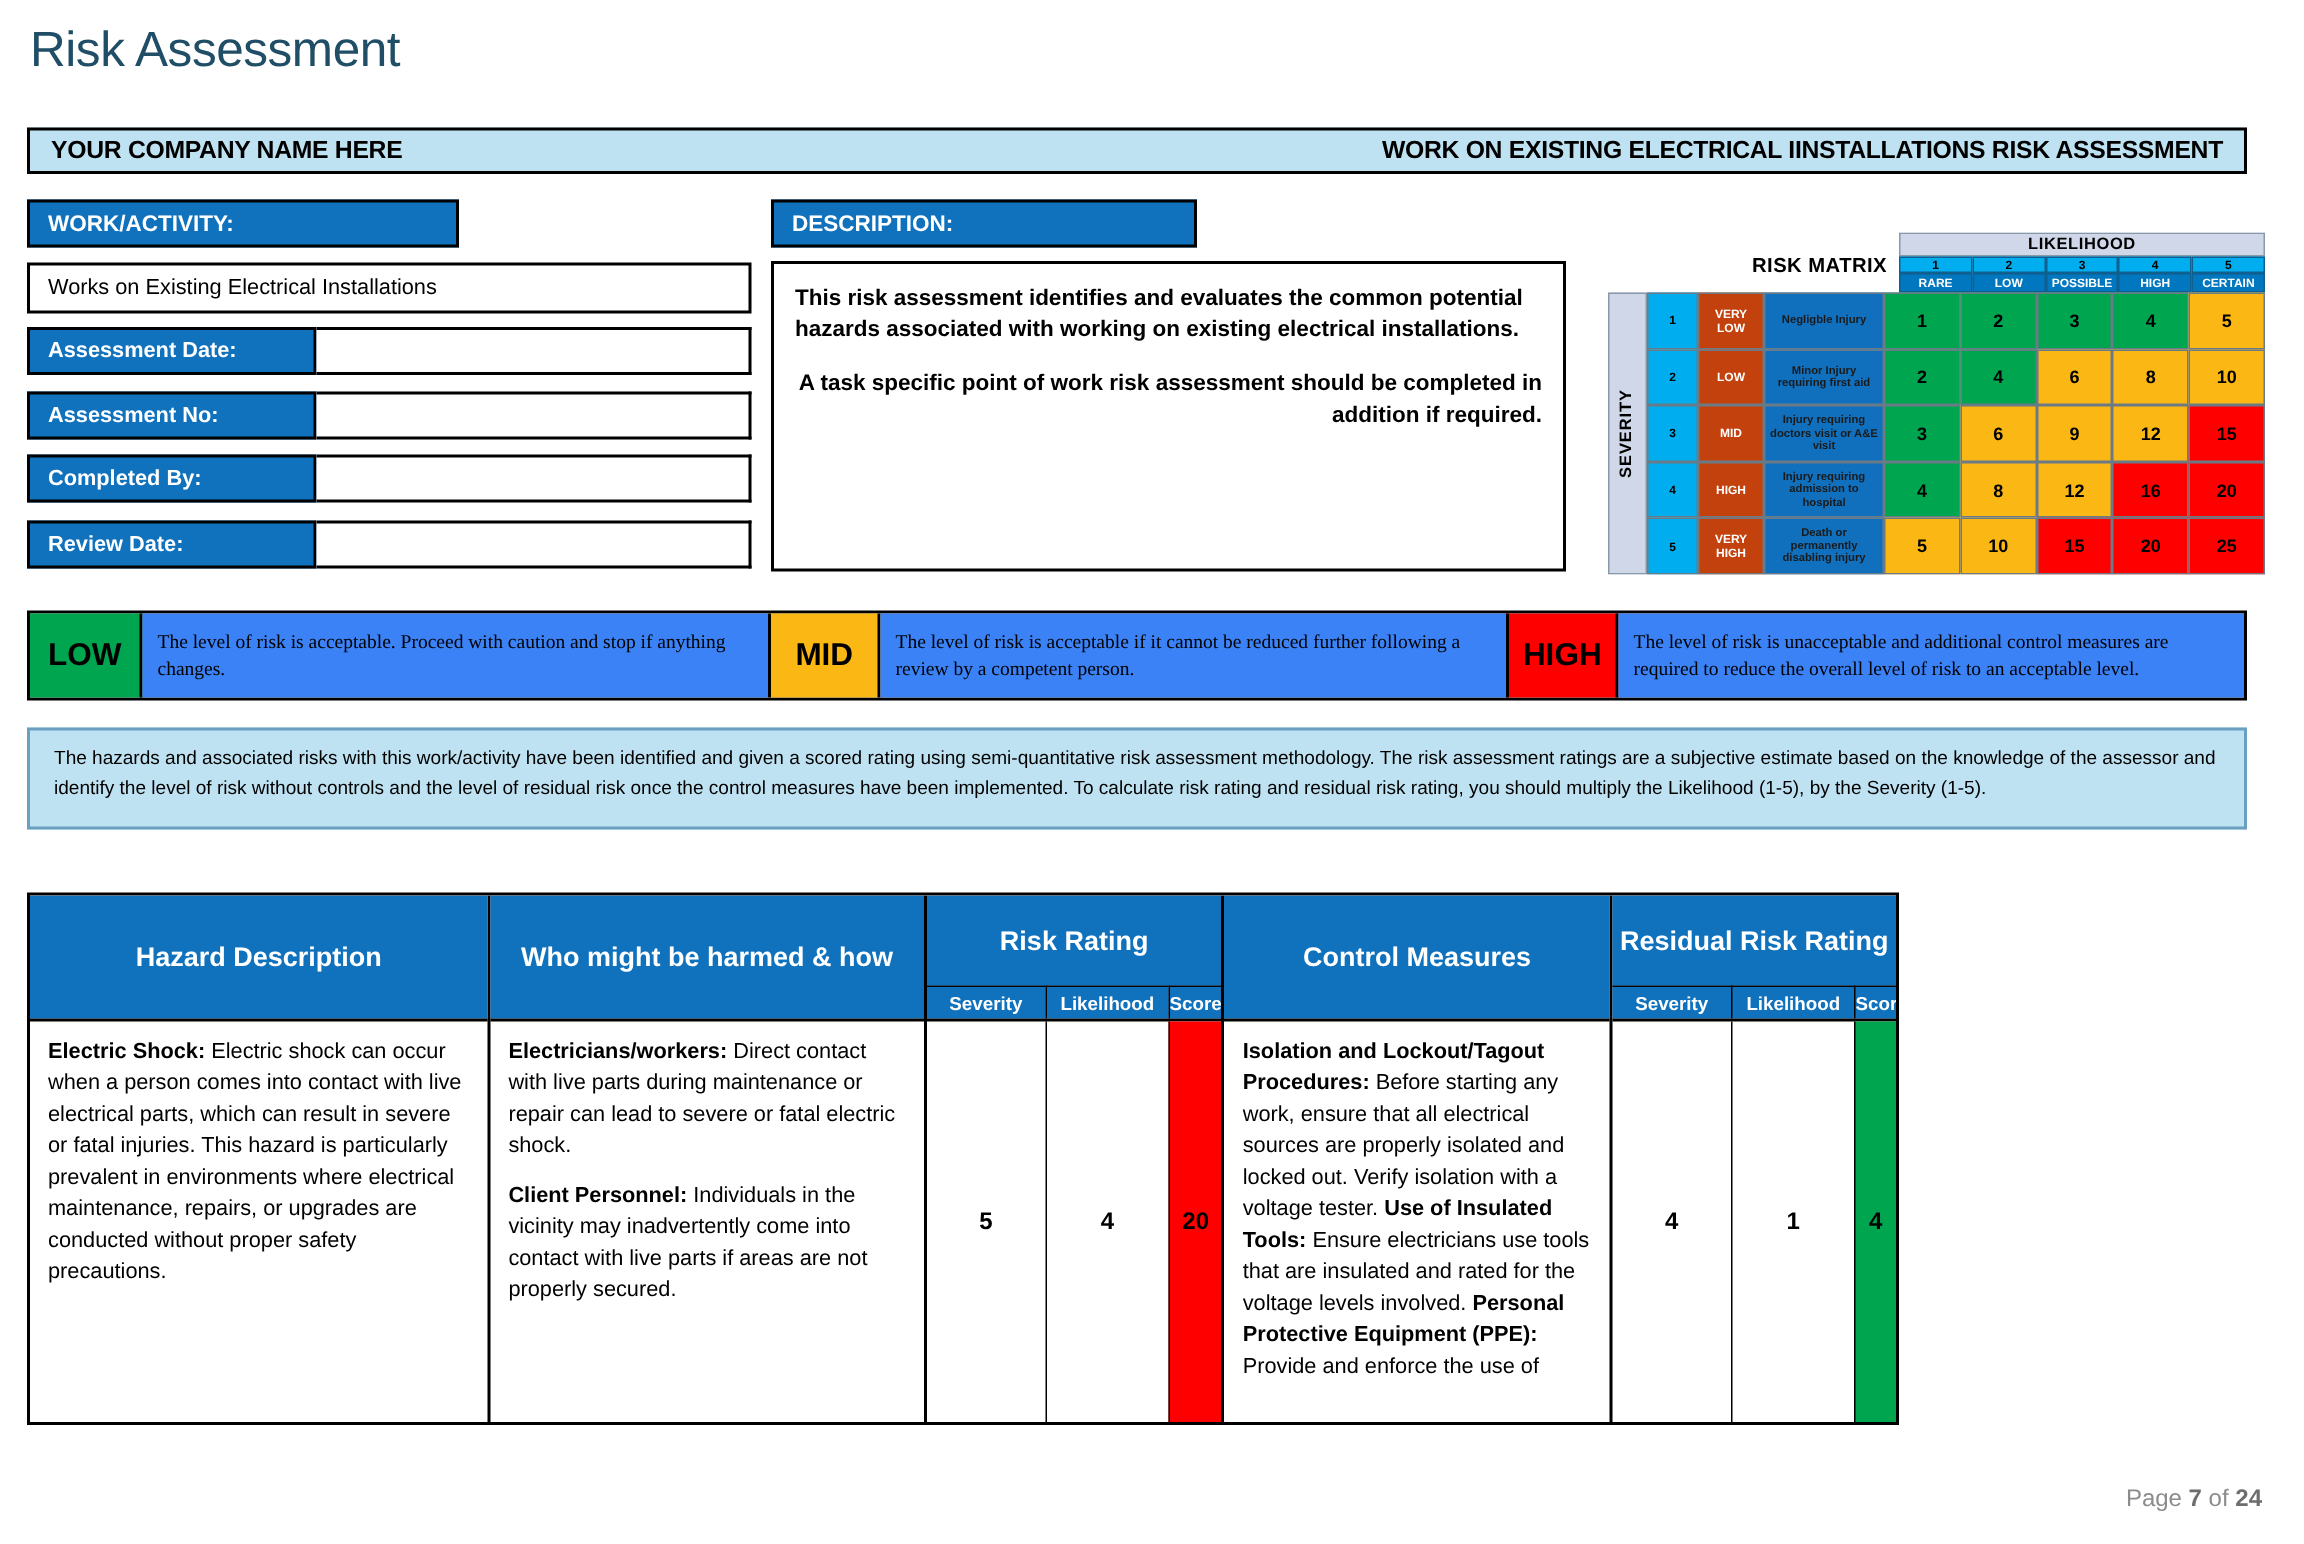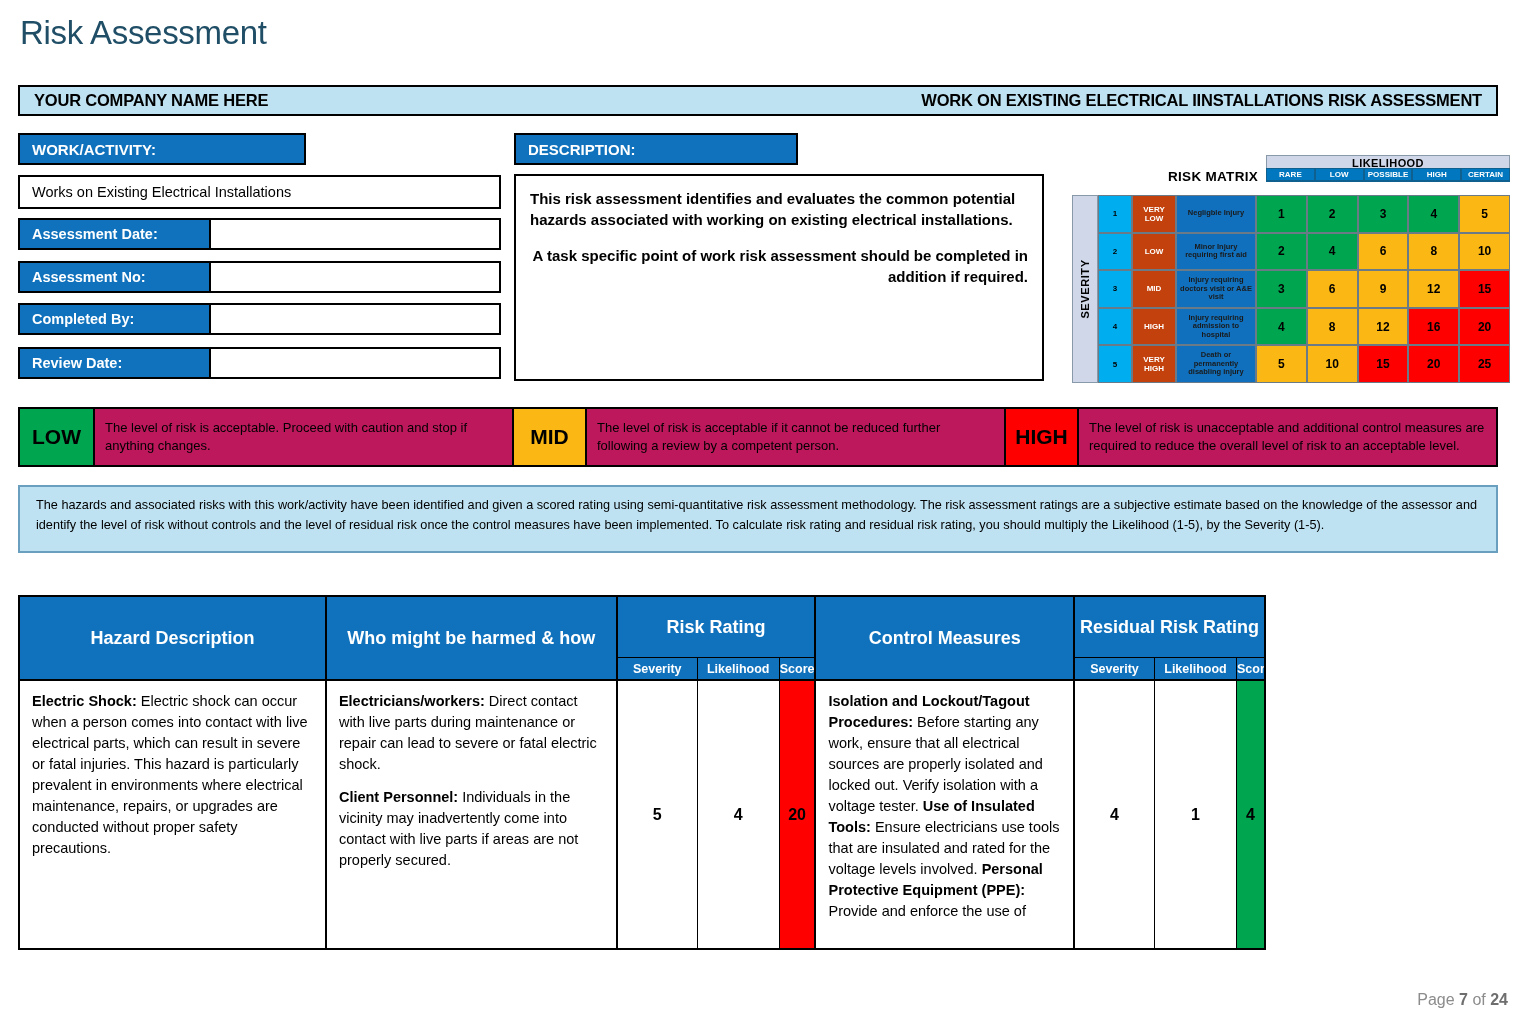--- a/index.html
+++ b/index.html
@@ -116,21 +116,21 @@
   .rm-lik-header {
     position: absolute; left: 204px; top: 0; width: 244px; height: 16px;
     background: #CFD7E8; border: 1px solid #8899aa;
     display: flex; align-items: center; justify-content: center;
     font-size: 11px; font-weight: bold; letter-spacing: 0.4px;
   }
   .rm-lik-nums, .rm-lik-names {
     position: absolute; left: 204px; width: 244px; display: flex;
   }
   .rm-lik-nums { top: 16px; height: 11px; }
-  .rm-lik-names { top: 13px; height: 13px; }
+  .rm-lik-names { top: 27px; height: 13px; }
   .rm-lik-nums div, .rm-lik-names div {
     flex: 1; border: 1px solid #0f5f8f; background: #00AEEF;
     display: flex; align-items: center; justify-content: center;
     font-weight: bold;
   }
   .rm-lik-nums div { font-size: 8px; }
   .rm-lik-names div { font-size: 8px; background: #0077BE; color:#fff; }
 
   .rm-sev-bar {
     position: absolute; left: 10px; top: 40px; width: 26px; height: 188px;
@@ -164,23 +164,23 @@
     display: flex;
     border: 2px solid #000;
   }
   .lg-key {
     width: 75px; display: flex; align-items: center; justify-content: center;
     font-size: 21px; font-weight: bold;
     border-right: 2px solid #000; border-left: 2px solid #000;
   }
   .lg-key:first-child { border-left: none; }
   .lg-text {
-    flex: 1; background: #be185d;
+    flex: 1; background: #3b82f6;
     display: flex; align-items: center; padding: 0 10px;
-    font-size: 13px; line-height: 1.35;
+    font-size: 13px; line-height: 1.35; font-family: Liberation Serif, serif;
   }
   .lg-low  { background: #00A64F; }
   .lg-mid  { background: #FBB713; }
   .lg-high { background: #FF0000; }
 
   
   #methodology-note {
     position: absolute; left: 18px; top: 485px; width: 1480px; height: 68px;
     background: #BFE2F2; border: 2px solid #6a9fc0;
     padding: 9px 16px;

